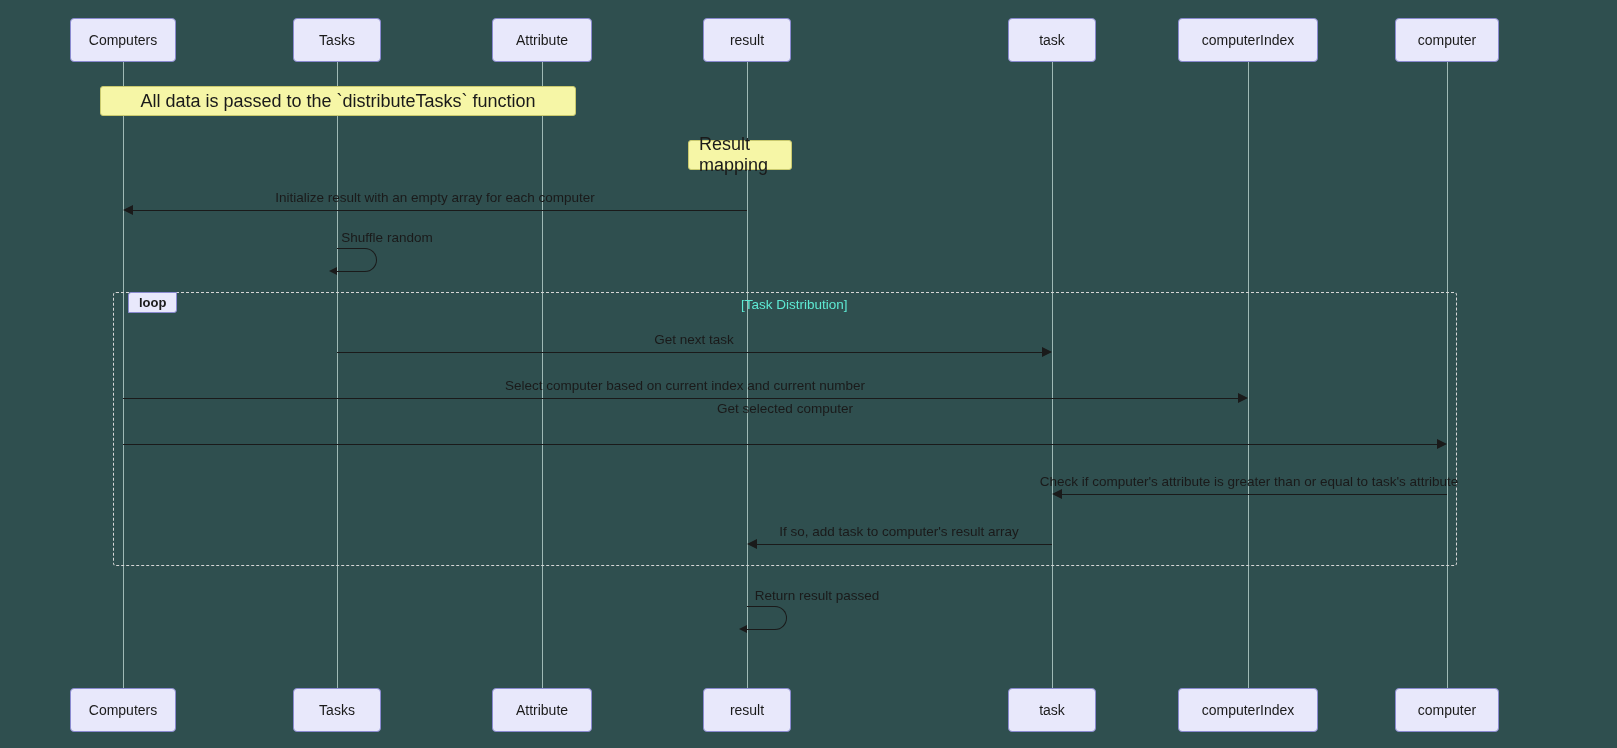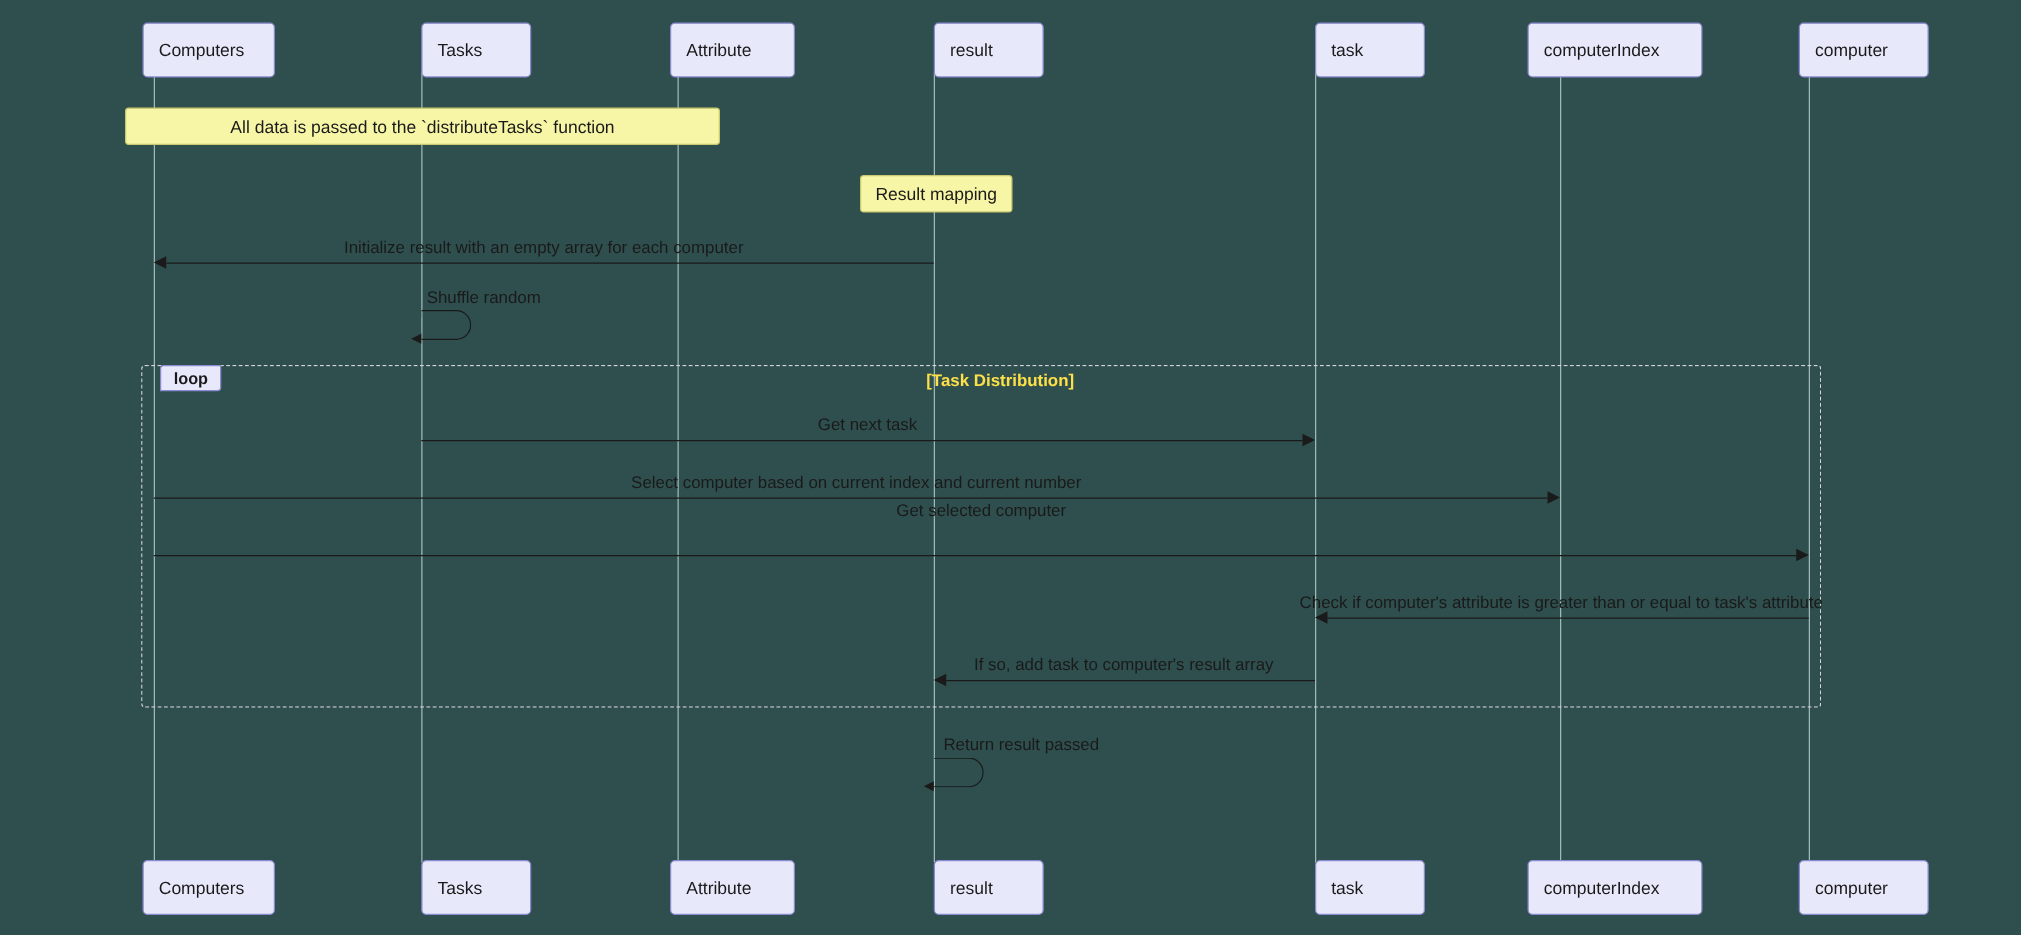--- a/index.html
+++ b/index.html
@@ -13,41 +13,41 @@
     position: relative;
     overflow: hidden;
   }
   .actor-box {
     position: absolute;
     background: #e8e8fb;
     border: 1px solid #8a8ad0;
     border-radius: 4px;
     display: flex;
     align-items: center;
+    justify-content: center;
     color: #1a1a1a;
     font-size: 14px;
     height: 44px;
     padding: 0 12px;
     min-width: 88px;
-    margin-left: 44px;
   }
   .lifeline {
     position: absolute;
     width: 1px;
     background: #9fb9b5;
     top: 58px;
     bottom: 58px;
   }
   .note {
     position: absolute;
     background: #f6f6a6;
     border: 1px solid #c9c96e;
     border-radius: 3px;
     color: #1a1a1a;
-    font-size: 14px;
+    font-size: 18px;
     display: flex;
     align-items: center;
     justify-content: center;
     padding: 6px 10px;
   }
   .msg-label {
     position: absolute;
     color: #1a1a1a;
     font-size: 13.5px;
     transform: translateX(-50%);
@@ -104,22 +104,22 @@
     font-size: 13px;
     font-weight: bold;
     color: #1a1a1a;
     top: -1px;
     left: -1px;
     margin-left: 15px;
   }
   .loop-title {
     position: absolute;
     font-size: 13.5px;
-    font-weight: bold;
-    color: #fde047;
+    font-weight: normal;
+    color: #5eead4;
   }
 </style>
 </head>
 <body>
 
 <div class="lifeline" style="left:123px"></div>
 <div class="lifeline" style="left:337px"></div>
 <div class="lifeline" style="left:542px"></div>
 <div class="lifeline" style="left:747px"></div>
 <div class="lifeline" style="left:1052px"></div>
@@ -167,21 +167,21 @@
     <span>computerIndex</span>
   </div>
 <div class="actor-box" style="left:1395px; top:688px; width:104px">
     <span>computer</span>
   </div>
 
 <div class="note" style="left:100px; top:86px; width:476px; height:30px">
   <span>All data is passed to the `distributeTasks` function</span>
 </div>
 
-<div class="note" style="left:688px; top:140px; width:122px; height:30px">
+<div class="note" style="left:688px; top:140px; width:104px; height:30px">
   <span>Result mapping</span>
 </div>
 
 <div class="msg-label" style="left:435px; top:190px">Initialize result with an empty array for each computer</div>
 <div class="arrow-line" style="left:133px; top:210px; width:614px"></div>
 <div class="arrow-head-left" style="left:123px; top:205px"></div>
 
 <div class="msg-label" style="left:387px; top:230px">Shuffle random</div>
 <div class="self-loop" style="left:337px; top:248px"></div>
 

